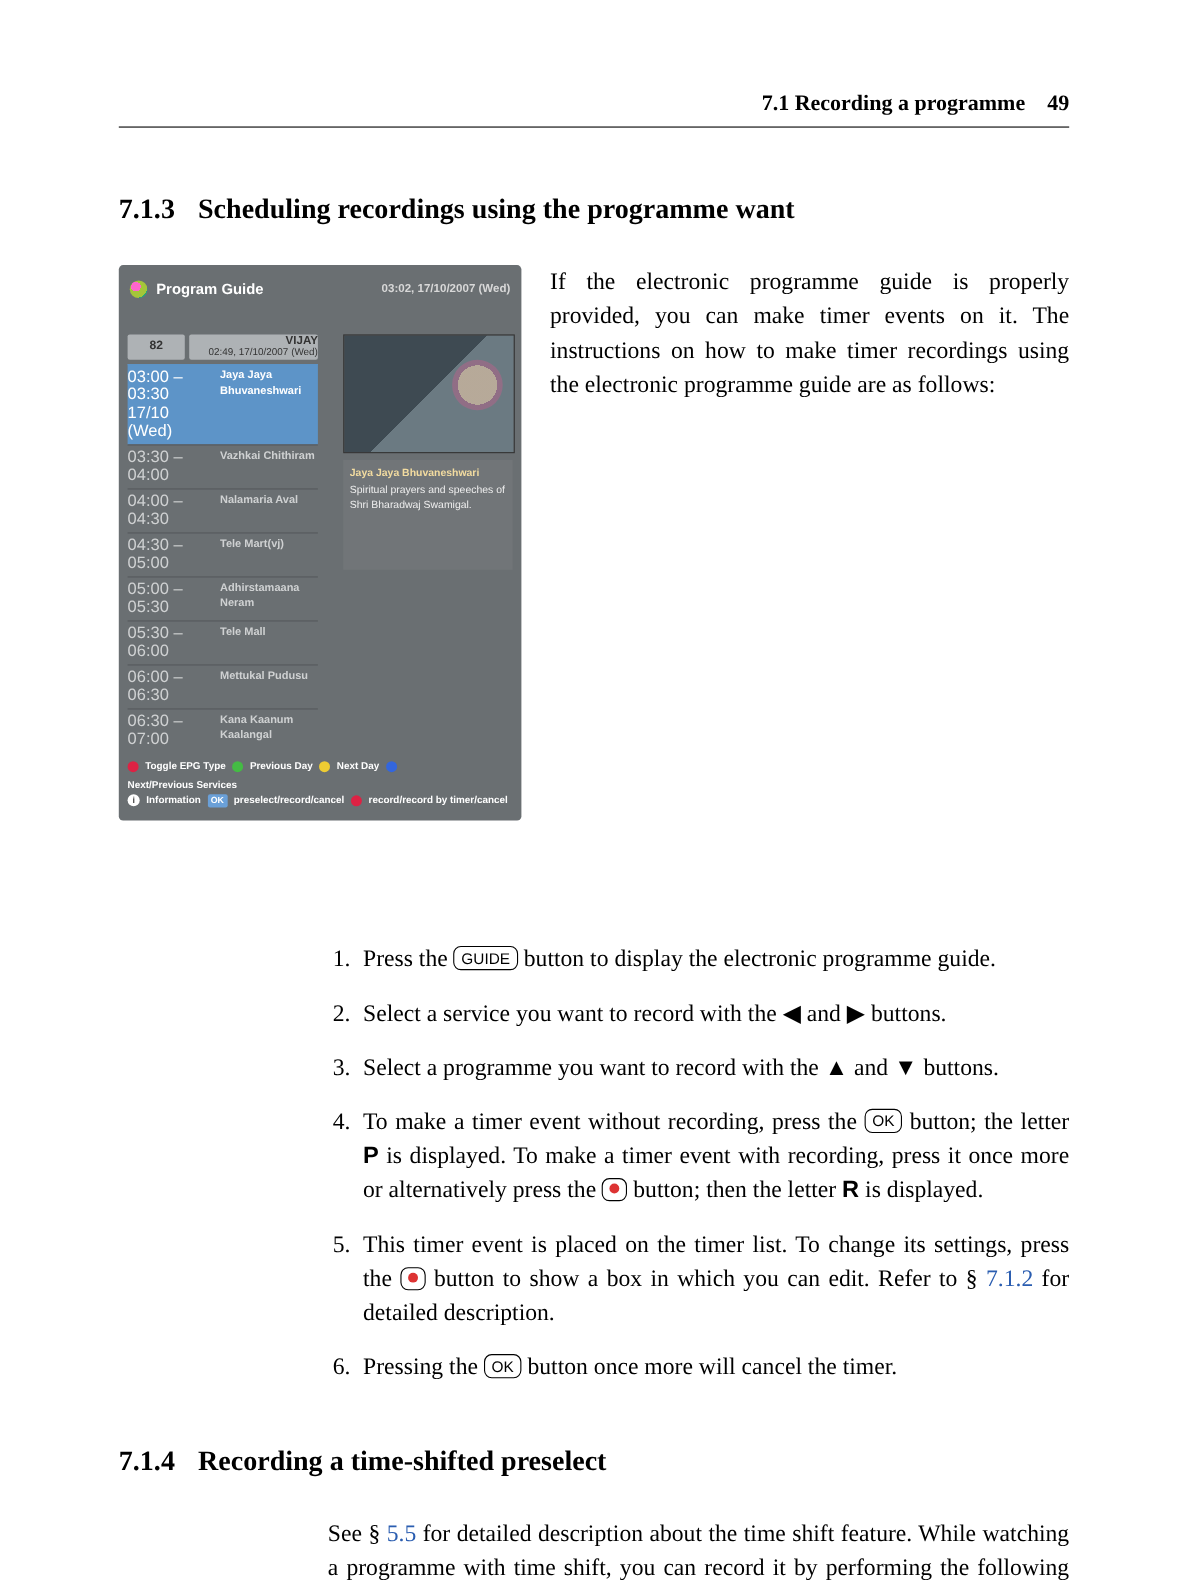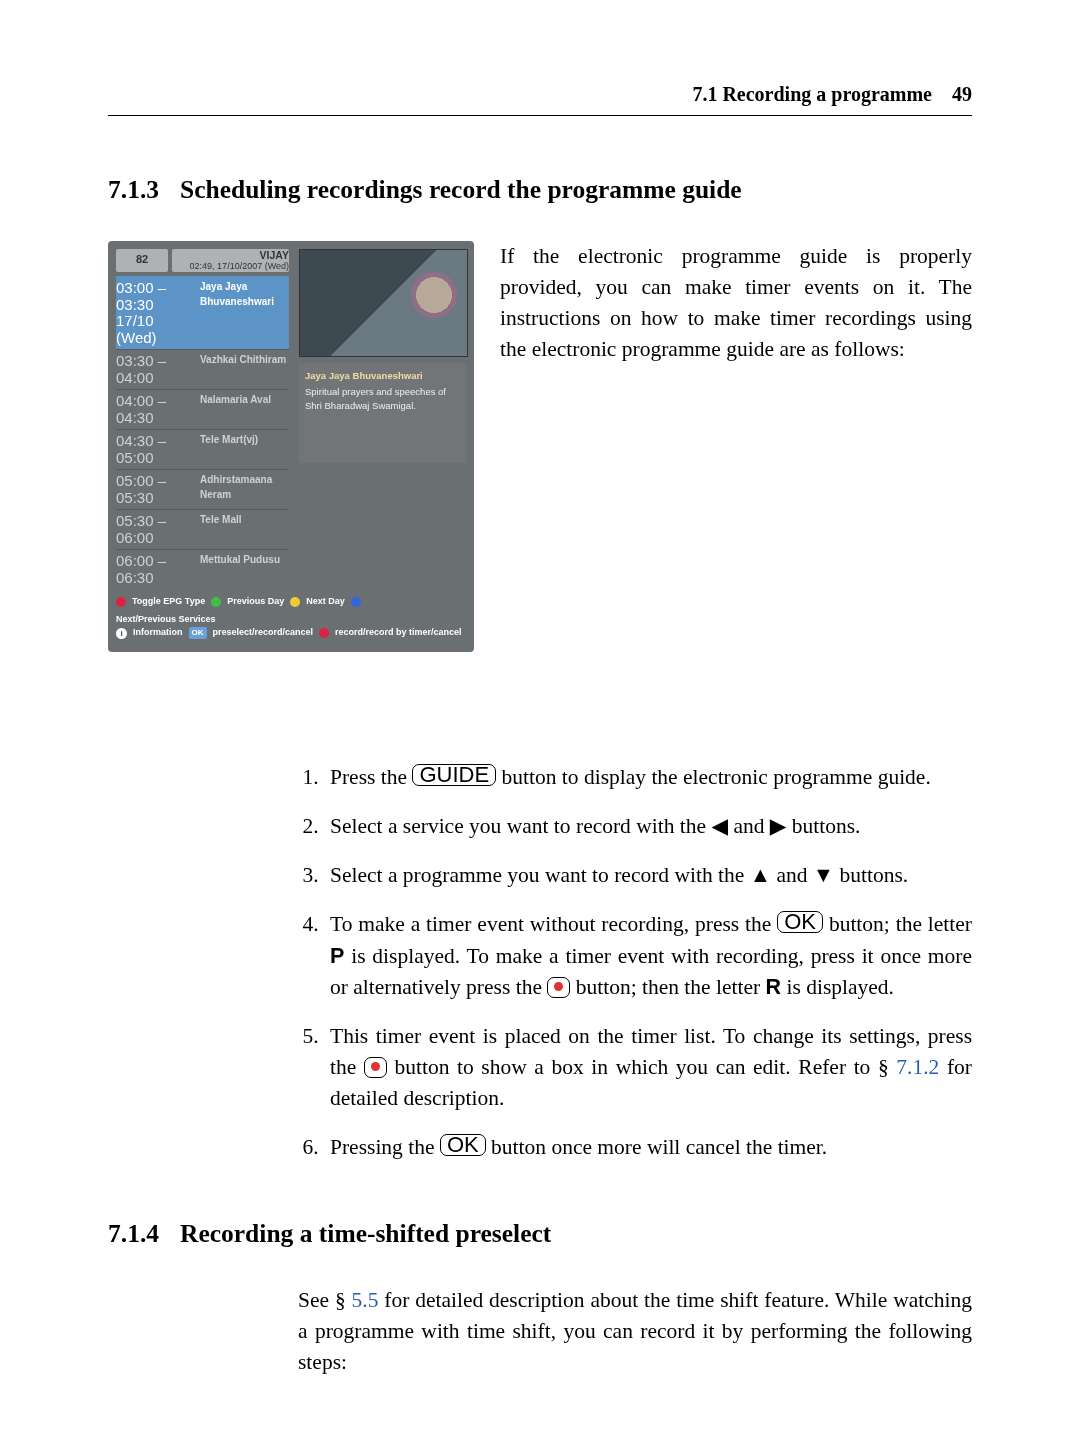--- a/index.html
+++ b/index.html
@@ -7,32 +7,32 @@
   .page { padding:80px 108px 0 108px; position:relative; }
   .runhead { text-align:right; font-size:20px; padding-bottom:6px; border-bottom:1px solid #000; margin-bottom:56px; }
   .runhead b { font-weight:700; }
   .h3 { font-size:25.5px; font-weight:700; margin-bottom:32px; }
   .h3 .num { display:inline-block; width:72px; }
   .two-col { display:flex; gap:26px; margin-bottom:110px; }
   .para { text-align:justify; }
   .indented { margin-left:190px; }
   ol.steps { margin:0 0 52px 190px; padding-left:26px; }
   ol.steps > li { padding-left:6px; margin-bottom:18px; text-align:justify; }
-  .btn-box { display:inline-block; border:1.5px solid #000; border-radius:7px; padding:0 6px; font-family:Arial,Helvetica,sans-serif; font-size:22px; line-height:20px; vertical-align:2px; }
+  .btn-box { display:inline-block; border:1.5px solid #000; border-radius:7px; padding:0 6px; font-family:Arial,Helvetica,sans-serif; font-size:14px; line-height:20px; vertical-align:2px; }
   .rec-btn { display:inline-block; border:1.5px solid #000; border-radius:7px; padding:0 6px 1px 6px; font-family:Arial,Helvetica,sans-serif; font-size:17px; line-height:18px; vertical-align:2px; }
   .rec-dot { display:inline-block; width:9px; height:9px; border-radius:50%; background:#d33; vertical-align:1px; }
   .letter { font-family:Arial,Helvetica,sans-serif; font-weight:700; }
   .xref { color:#2a5db0; }
   
   .epg { width:350px; flex:0 0 350px; background:#6a6f72; border-radius:4px; font-family:Arial,Helvetica,sans-serif; color:#e6e6e6; font-size:11px; padding:8px 8px 12px 8px; }
   .epg-title { display:flex; align-items:center; gap:8px; padding:4px 2px 8px 2px; }
   .epg-title .logo { width:16px; height:16px; border-radius:50%; background:radial-gradient(circle at 35% 35%, #f6c 0 30%, #a4c639 30% 70%, #2a7 70%); }
   .epg-title .t { font-weight:700; font-size:13.5px; color:#fff; }
   .epg-title .clock { margin-left:auto; font-size:10.5px; color:#d8d8d8; font-weight:700; }
-  .epg-body { display:flex; gap:10px; }
+  .epg-body { display:flex; gap:23px;margin-top:23px; }
   .epg-left { flex:0 0 173px; }
   .epg-right { flex:1; }
   .ch-btn { background:#aeb2b5; color:#333; text-align:center; border-radius:2px; padding:3px 0; font-size:11px; font-weight:700; }
   .ch-name { background:#aeb2b5; color:#333; text-align:right; border-radius:2px; padding:1px 0; font-size:10.5px; font-weight:700; line-height:1.1; }
   .ch-name small { display:block; font-size:9px; font-weight:400; }
   .ch-row { display:flex; gap:4px; margin-bottom:4px; }
   .ch-row > :first-child { flex:0 0 52px; }
   .ch-row > :last-child { flex:1; }
   .ep-row { display:flex; gap:4px; align-items:stretch; border-top:1px solid #55595c; padding:3px 0; }
   .ep-time { flex:0 0 80px; font-size:15px; color:#cfd1d2; line-height:1.1; }
@@ -54,26 +54,31 @@
 <body>
 
 <div class="page">
 
   <div class="runhead">
     <b>7.1 Recording a programme</b>&nbsp;&nbsp;&nbsp;
     <b>49</b>
   </div>
 
   <div class="h3">
-    <span class="num">7.1.3</span><span>Scheduling recordings record the programme guide</span>
+    <span class="num">7.1.3</span><span>Scheduling recordings using the programme want</span>
   </div>
 
   <div class="two-col">
 
     <div class="epg">
+      <div class="epg-title">
+        <span class="logo"></span>
+        <span class="t">Program Guide</span>
+        <span class="clock">03:02, 17/10/2007 (Wed)</span>
+      </div>
       <div class="epg-body">
         <div class="epg-left">
           <div class="ch-row">
             <div class="ch-btn">82</div>
             <div class="ch-name">
               <span>VIJAY</span>
               <small>02:49, 17/10/2007 (Wed)</small>
             </div>
           </div>
           <div id="epg-rows">
@@ -97,20 +102,24 @@
                 <div class="ep-time">05:00 – 05:30</div>
                 <div class="ep-name">Adhirstamaana Neram</div>
               </div>
               <div class="ep-row">
                 <div class="ep-time">05:30 – 06:00</div>
                 <div class="ep-name">Tele Mall</div>
               </div>
               <div class="ep-row">
                 <div class="ep-time">06:00 – 06:30</div>
                 <div class="ep-name">Mettukal Pudusu</div>
+              </div>
+              <div class="ep-row">
+                <div class="ep-time">06:30 – 07:00</div>
+                <div class="ep-name">Kana Kaanum Kaalangal</div>
               </div>
             </div>
         </div>
         <div class="epg-right">
           <div class="preview"></div>
           <div class="descbox">
             <div class="dt">Jaya Jaya Bhuvaneshwari</div>
             <div>Spiritual prayers and speeches of Shri Bharadwaj Swamigal.</div>
           </div>
         </div>

